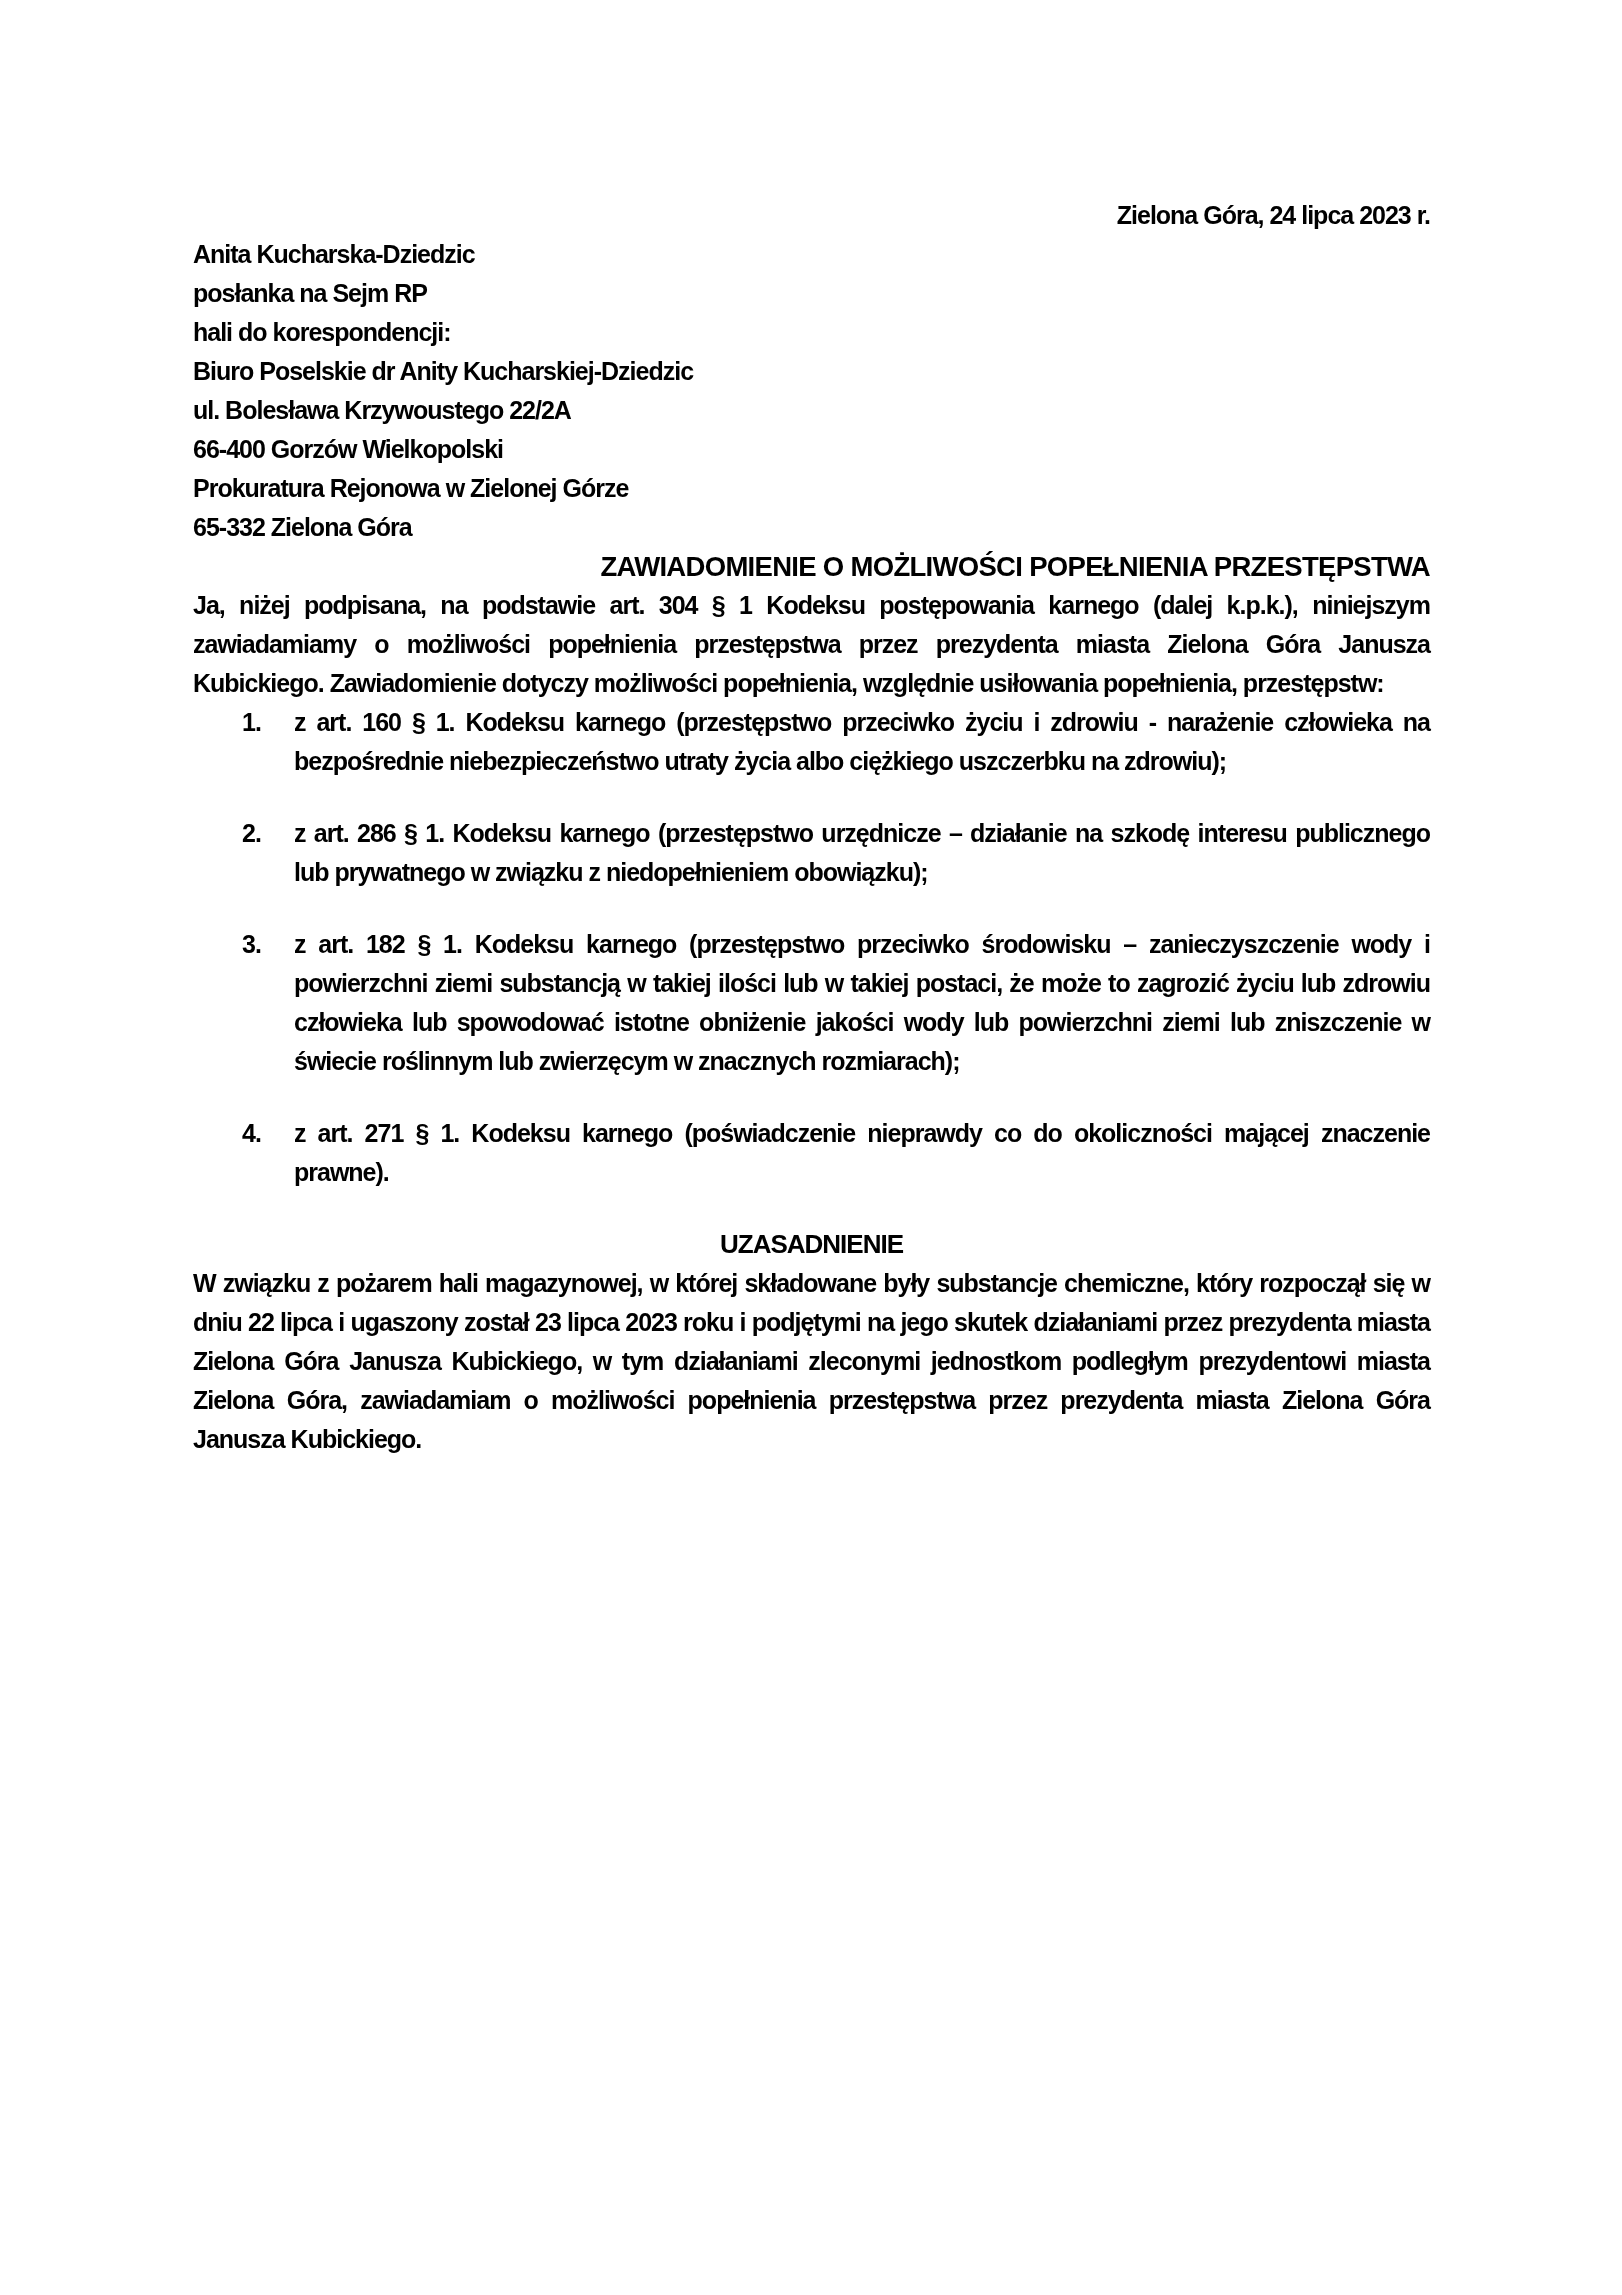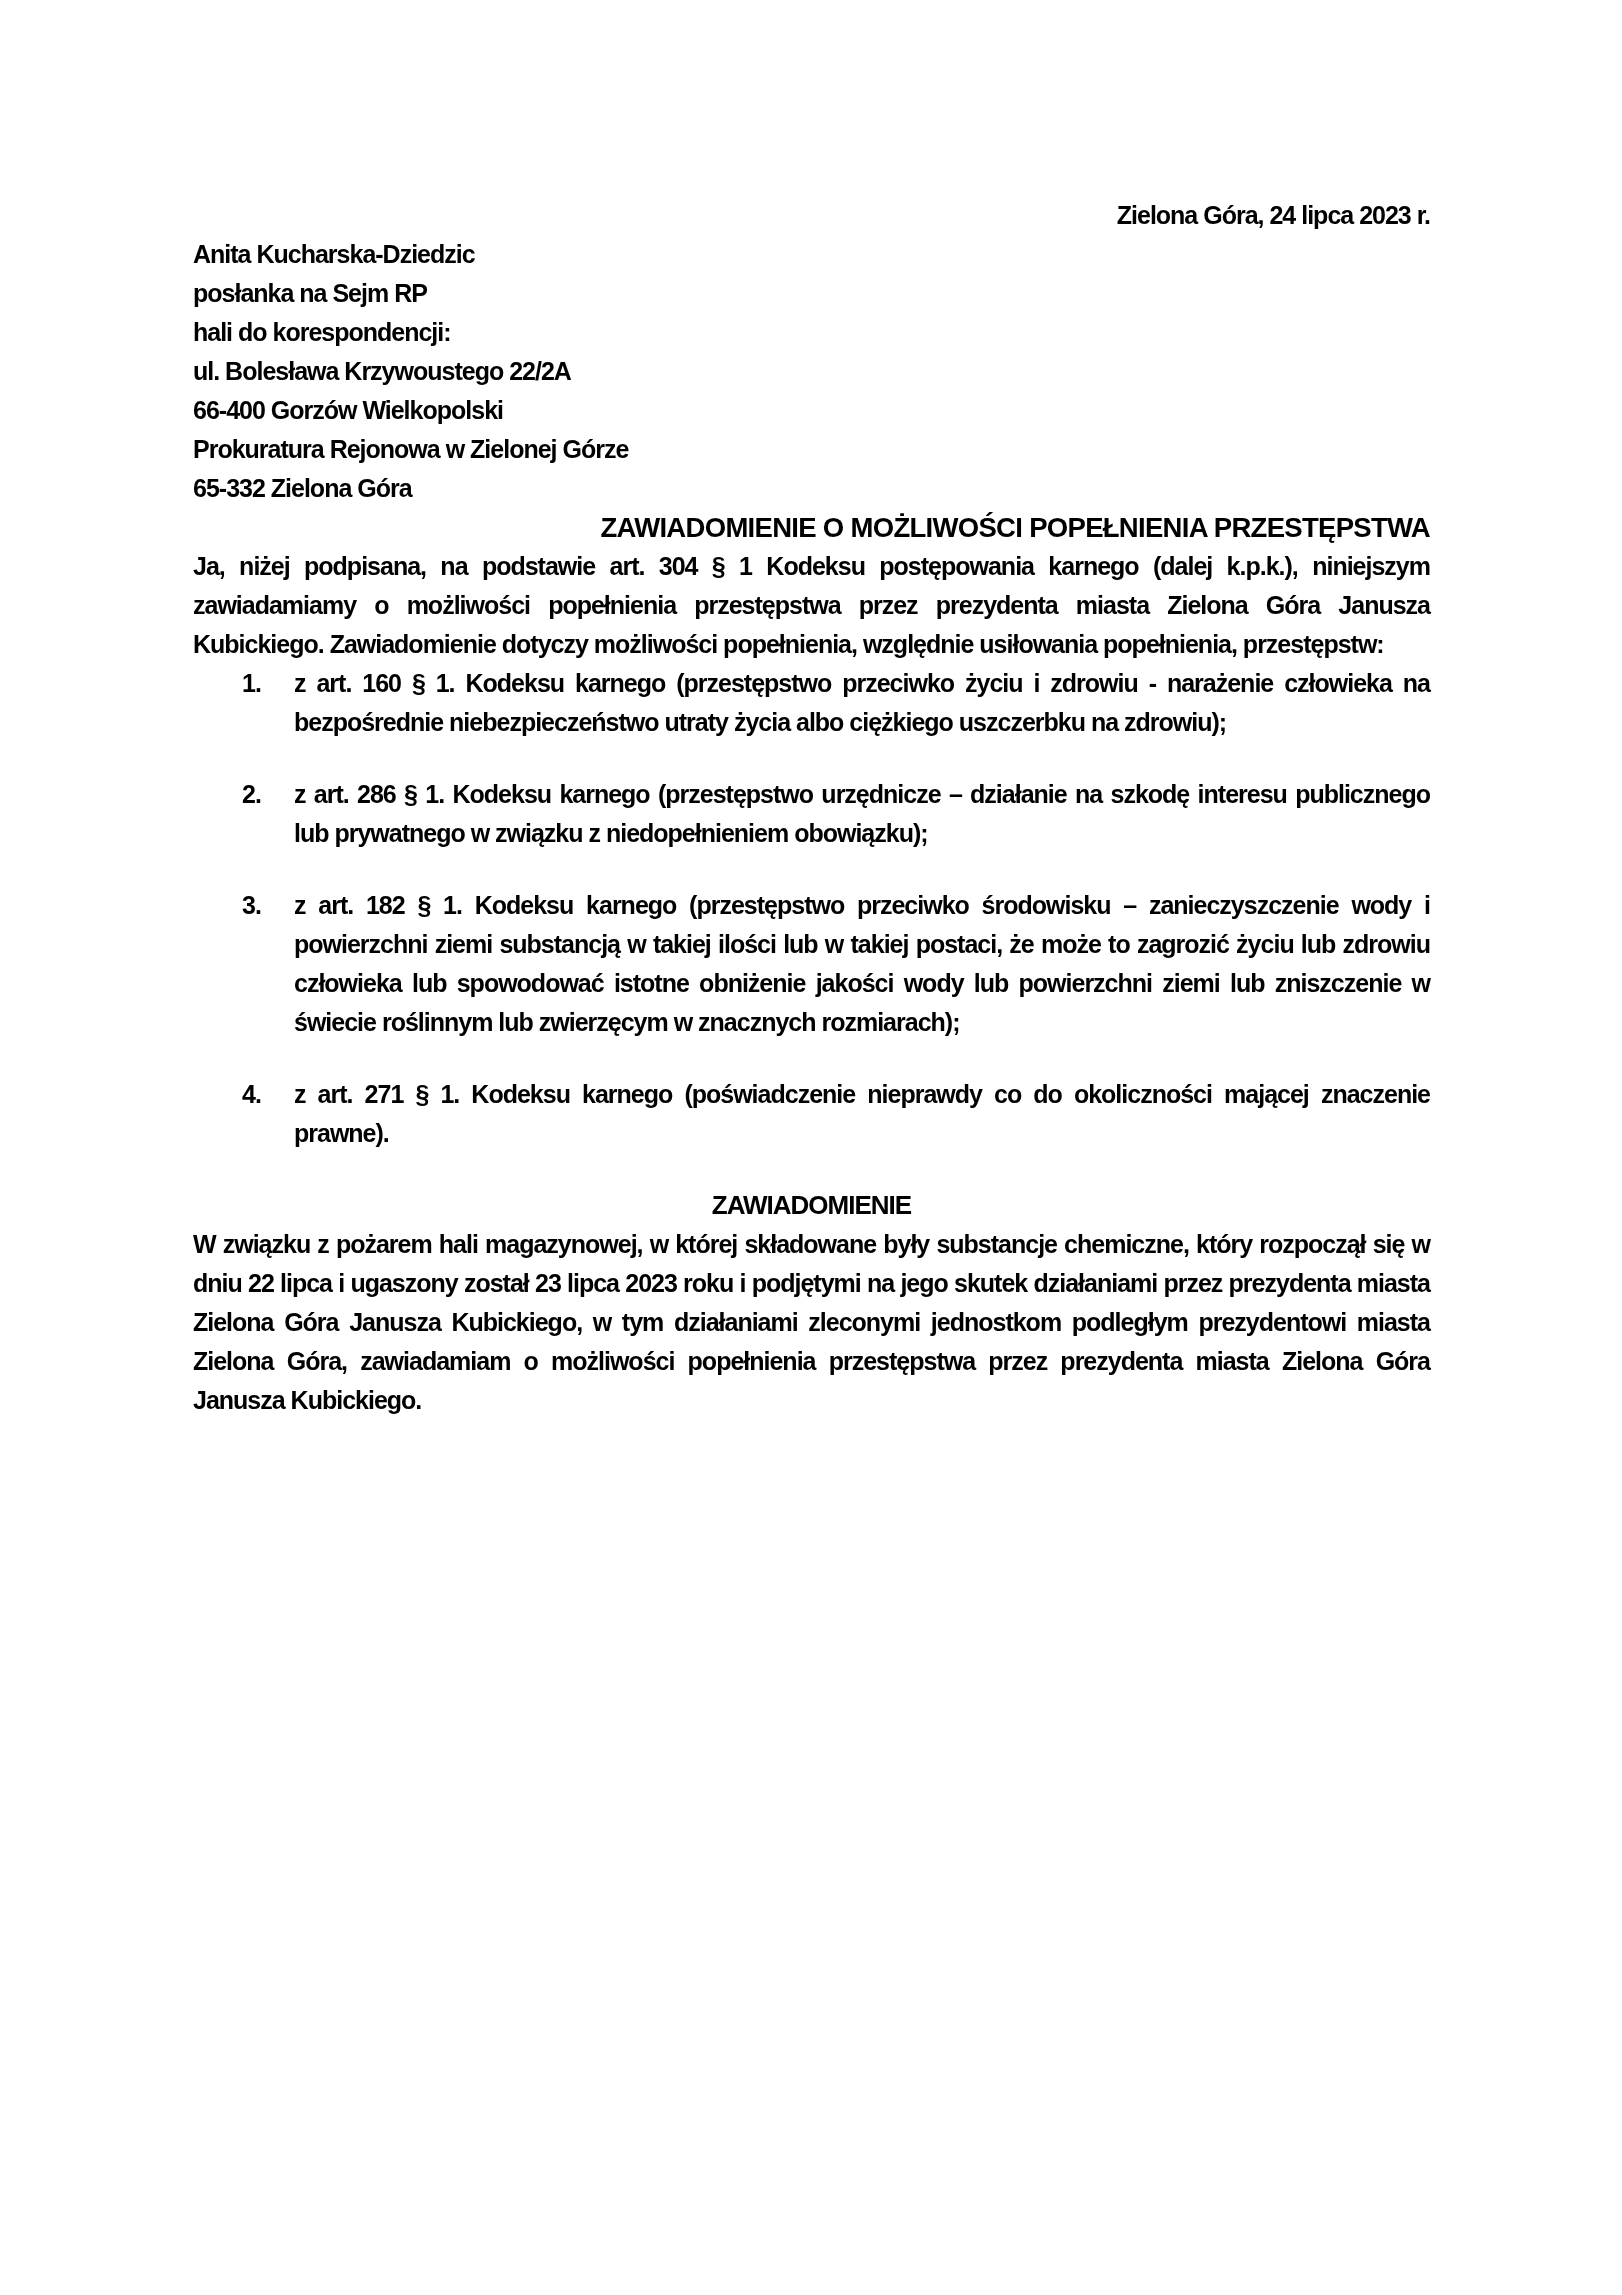--- a/index.html
+++ b/index.html
@@ -81,20 +81,21 @@
 <body>
 
 <div class="page">
 
   <p class="date">Zielona Góra, 24 lipca 2023 r.</p>
 
   <div class="sender">
     <div>Anita Kucharska-Dziedzic</div>
     <div>posłanka na Sejm RP</div>
     <div class="sender-address-label">hali do korespondencji:</div>
+    <div>Biuro Poselskie dr Anity Kucharskiej-Dziedzic</div>
     <div>ul. Bolesława Krzywoustego 22/2A</div>
     <div>66-400 Gorzów Wielkopolski</div>
   </div>
 
   <div class="recipient">
     <div>Prokuratura Rejonowa w Zielonej Górze</div>
     <div>65-332 Zielona Góra</div>
   </div>
 
   <h1 class="title">ZAWIADOMIENIE O MOŻLIWOŚCI POPEŁNIENIA PRZESTĘPSTWA</h1>
@@ -113,18 +114,18 @@
     <li class="offense-item">
       <span class="offense-number">3.</span>
       <span class="offense-text">z art. 182 § 1. Kodeksu karnego (przestępstwo przeciwko środowisku – zanieczyszczenie wody i powierzchni ziemi substancją w takiej ilości lub w takiej postaci, że może to zagrozić życiu lub zdrowiu człowieka lub spowodować istotne obniżenie jakości wody lub powierzchni ziemi lub zniszczenie w świecie roślinnym lub zwierzęcym w znacznych rozmiarach);</span>
     </li>
     <li class="offense-item">
       <span class="offense-number">4.</span>
       <span class="offense-text">z art. 271 § 1. Kodeksu karnego (poświadczenie nieprawdy co do okoliczności mającej znaczenie prawne).</span>
     </li>
   </ol>
 
-  <h2 class="section-heading">ZAWIADOMIENIE</h2>
+  <h2 class="section-heading">UZASADNIENIE</h2>
 
   <p class="body-par">W związku z pożarem hali magazynowej, w której składowane były substancje chemiczne, który rozpoczął się w dniu 22 lipca i ugaszony został 23 lipca 2023 roku i podjętymi na jego skutek działaniami przez prezydenta miasta Zielona Góra Janusza Kubickiego, w tym działaniami zleconymi jednostkom podległym prezydentowi miasta Zielona Góra, zawiadamiam o możliwości popełnienia przestępstwa przez prezydenta miasta Zielona Góra Janusza Kubickiego.</p>
 
 </div>
 
 
 </body></html>

